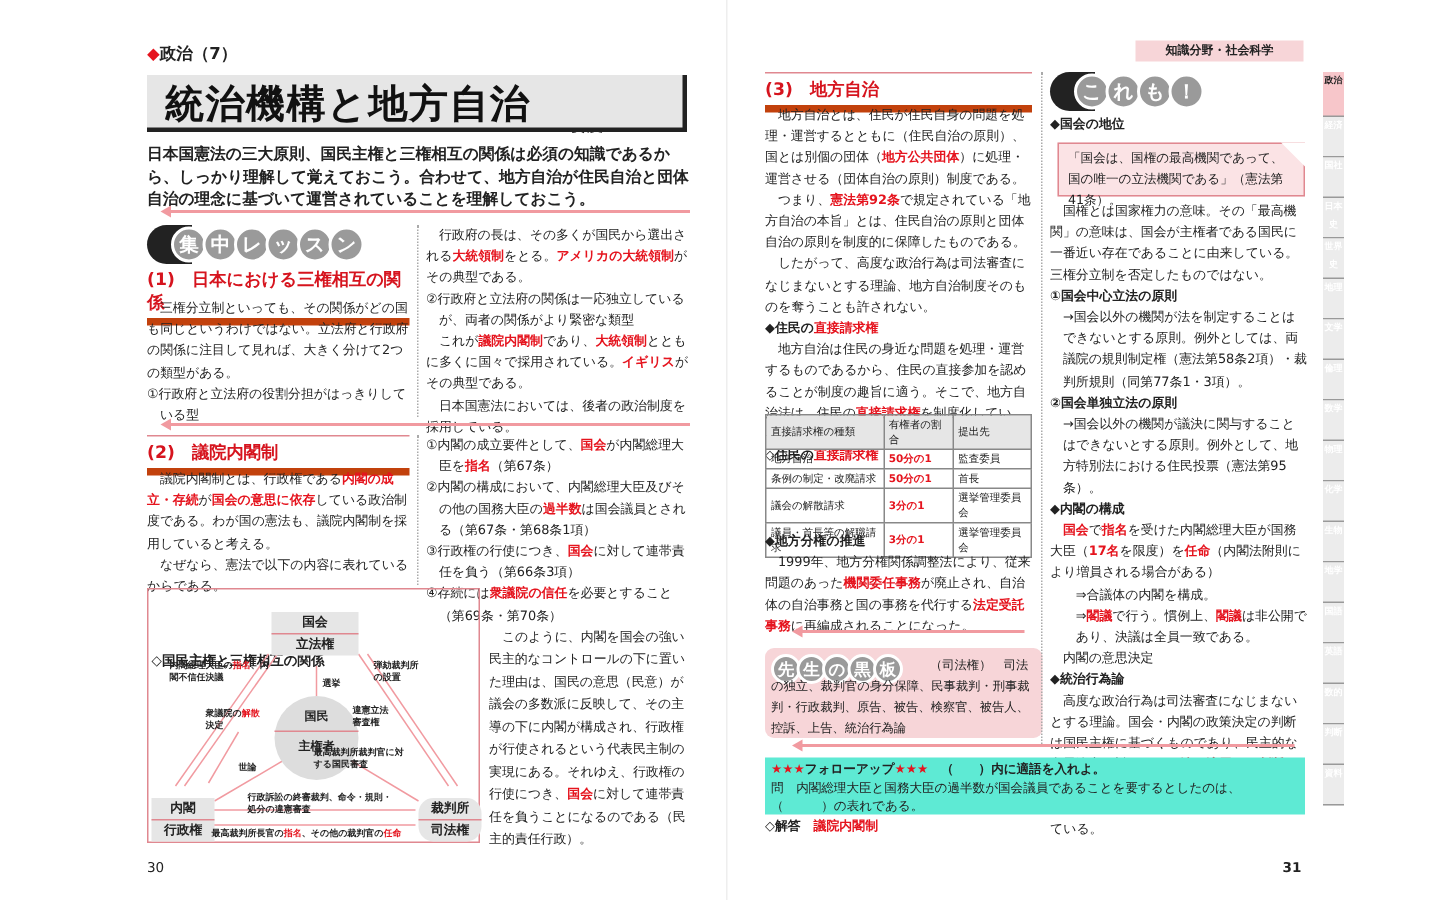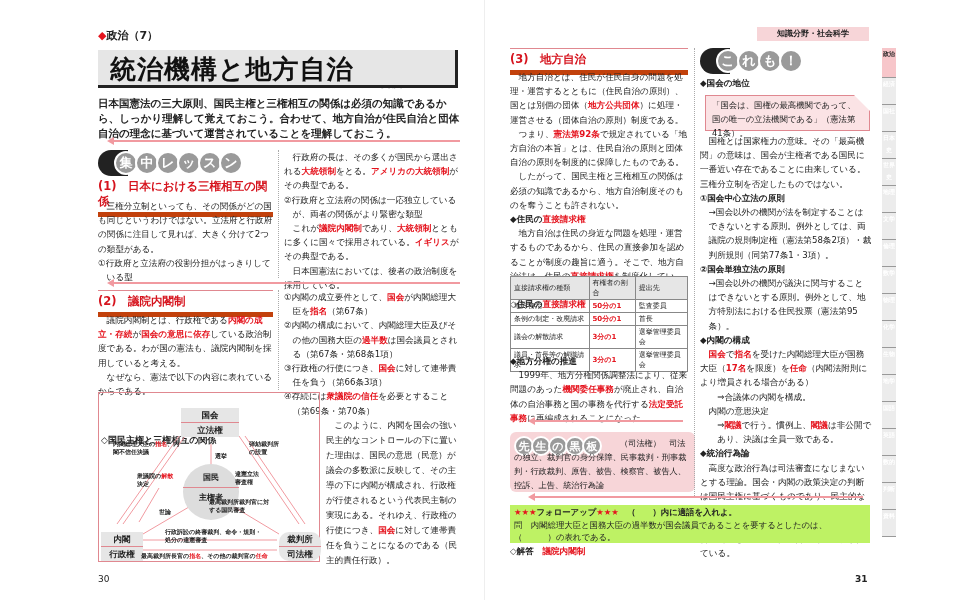--- a/index.html
+++ b/index.html
@@ -43,21 +43,21 @@
 table.req th{background:#e6e6e6;}
 table.req .r{color:#e5141e;font-weight:bold;}
 
 .blackboard{position:absolute;left:510px;top:432px;width:185px;height:60px;background:#f7d5d8;border-radius:6px;}
 .quote{position:absolute;left:705px;top:95px;width:165px;height:36px;background:#fbe3e5;border:1px solid #e08890;font-size:8.4px;line-height:14px;padding:2px 6px;}
 .quote .fold{position:absolute;right:-1px;top:-1px;width:0;height:0;border-left:16px solid transparent;border-top:16px solid #fff;}
 .genre{position:absolute;left:757px;top:27px;width:112px;height:14px;background:#f7d5d8;font-size:8px;font-weight:bold;text-align:center;line-height:14px;}
 .tabs{position:absolute;left:882px;top:48px;width:14px;}
 .tab{width:14px;height:27px;background:#ececec;border-bottom:1px solid #999;color:#fff;font-size:6px;text-align:center;line-height:12px;font-weight:bold;}
 .tab.active{background:#f7c6ca;color:#222;height:30px;}
-.follow{position:absolute;left:510px;top:505px;width:360px;height:38px;background:#bef264;font-size:8.4px;line-height:12.5px;padding:1px 4px;}
+.follow{position:absolute;left:510px;top:505px;width:360px;height:38px;background:#5eead4;font-size:8.4px;line-height:12.5px;padding:1px 4px;}
 .pageno{position:absolute;font-size:9px;}
 </style>
 </head>
 <body>
 
 <div class="spine"></div>
 
 <div class="page left">
   <div class="topline" style="left:98px;top:28px;"><span style="color:#e5141e;">◆</span><span></span><span id="cat">政治（7）</span></div>
   <div class="topline" style="left:360px;top:28px;font-weight:normal;margin-top:48px;">
@@ -162,21 +162,21 @@
   </div>
 
   <div class="pageno" style="left:98px;top:574px;">30</div>
 </div>
 
 <div class="page right" style="left:0;width:970px;">
   <div class="sec-h" style="left:510px;top:48px;width:178px;">(3)　地方自治</div>
   <div class="col" style="left:510px;top:70px;width:178px;">
     <p class="ind"><span>地方自治とは、住民が住民自身の問題を処理・運営するとともに（住民自治の原則）、国とは別個の団体（</span><span class="red">地方公共団体</span><span>）に処理・運営させる（団体自治の原則）制度である。</span></p>
     <p class="ind"><span>つまり、</span><span class="red">憲法第92条</span><span>で規定されている「地方自治の本旨」とは、住民自治の原則と団体自治の原則を制度的に保障したものである。</span></p>
-    <p class="ind">したがって、国民主権と三権相互の関係は必須の知識であるから、地方自治制度そのものを奪うことも許されない。</p>
+    <p class="ind">したがって、高度な政治行為は司法審査になじまないとする理論、地方自治制度そのものを奪うことも許されない。</p>
     <p class="b"><span>◆住民の</span><span class="red">直接請求権</span></p>
     <p class="ind"><span>地方自治は住民の身近な問題を処理・運営するものであるから、住民の直接参加を認めることが制度の趣旨に適う。そこで、地方自治法は、住民の</span><span class="red">直接請求権</span><span>を制度化している。</span></p>
     <p class="b"><span>◇住民の</span><span class="red">直接請求権</span></p>
   </div>
   <table class="req" style="left:510px;top:276px;width:178px;">
     <tbody>
         <tr>
           <th>直接請求権の種類</th>
           <th>有権者の割合</th>
           <th>提出先</th>
@@ -235,22 +235,22 @@
   <div class="quote"><div class="fold"></div><span>「国会は、国権の最高機関であって、国の唯一の立法機関である」（憲法第41条）。</span></div>
   <div class="col" style="left:700px;top:134px;width:172px;">
     <p class="ind">国権とは国家権力の意味。その「最高機関」の意味は、国会が主権者である国民に一番近い存在であることに由来している。三権分立制を否定したものではない。</p>
     <p class="b">①国会中心立法の原則</p>
     <p style="padding-left:1em;">→国会以外の機関が法を制定することはできないとする原則。例外としては、両議院の規則制定権（憲法第58条2項）・裁判所規則（同第77条1・3項）。</p>
     <p class="b">②国会単独立法の原則</p>
     <p style="padding-left:1em;">→国会以外の機関が議決に関与することはできないとする原則。例外として、地方特別法における住民投票（憲法第95条）。</p>
     <p class="b">◆内閣の構成</p>
     <p class="ind"><span class="red">国会</span><span>で</span><span class="red">指名</span><span>を受けた内閣総理大臣が国務大臣（</span><span class="red">17名</span><span>を限度）を</span><span class="red">任命</span><span>（内閣法附則により増員される場合がある）</span></p>
     <p style="padding-left:2em;">⇒合議体の内閣を構成。</p>
+    <p style="padding-left:2em;"><span>⇒</span><span class="red">閣議</span><span>で行う。慣例上、</span><span class="red">閣議</span><span>は非公開であり、決議は全員一致である。</span></p>
     <p style="padding-left:1em;">内閣の意思決定</p>
-    <p style="padding-left:2em;"><span>⇒</span><span class="red">閣議</span><span>で行う。慣例上、</span><span class="red">閣議</span><span>は非公開であり、決議は全員一致である。</span></p>
     <p class="b">◆統治行為論</p>
     <p class="ind"><span>高度な政治行為は司法審査になじまないとする理論。国会・内閣の政策決定の判断は国民主権に基づくものであり、民主的な意思決定に対しては、</span><span class="red">法を適用して判断することに適さない</span><span>とするもの。砂川事件上告審判決と苫米地事件上告審判決で示されている。</span></p>
   </div>
 
   <div class="pinkline" style="left:533px;top:496px;width:330px;"></div>
   <div class="arrowhead" style="left:528px;top:493px;"></div>
 
   <div class="follow">
     <div><span class="red">★★★</span><b>フォローアップ</b><span class="red">★★★</span>　<b>（　　）内に適語を入れよ。</b></div>
     <div>問　内閣総理大臣と国務大臣の過半数が国会議員であることを要するとしたのは、（　　　）の表れである。</div>

